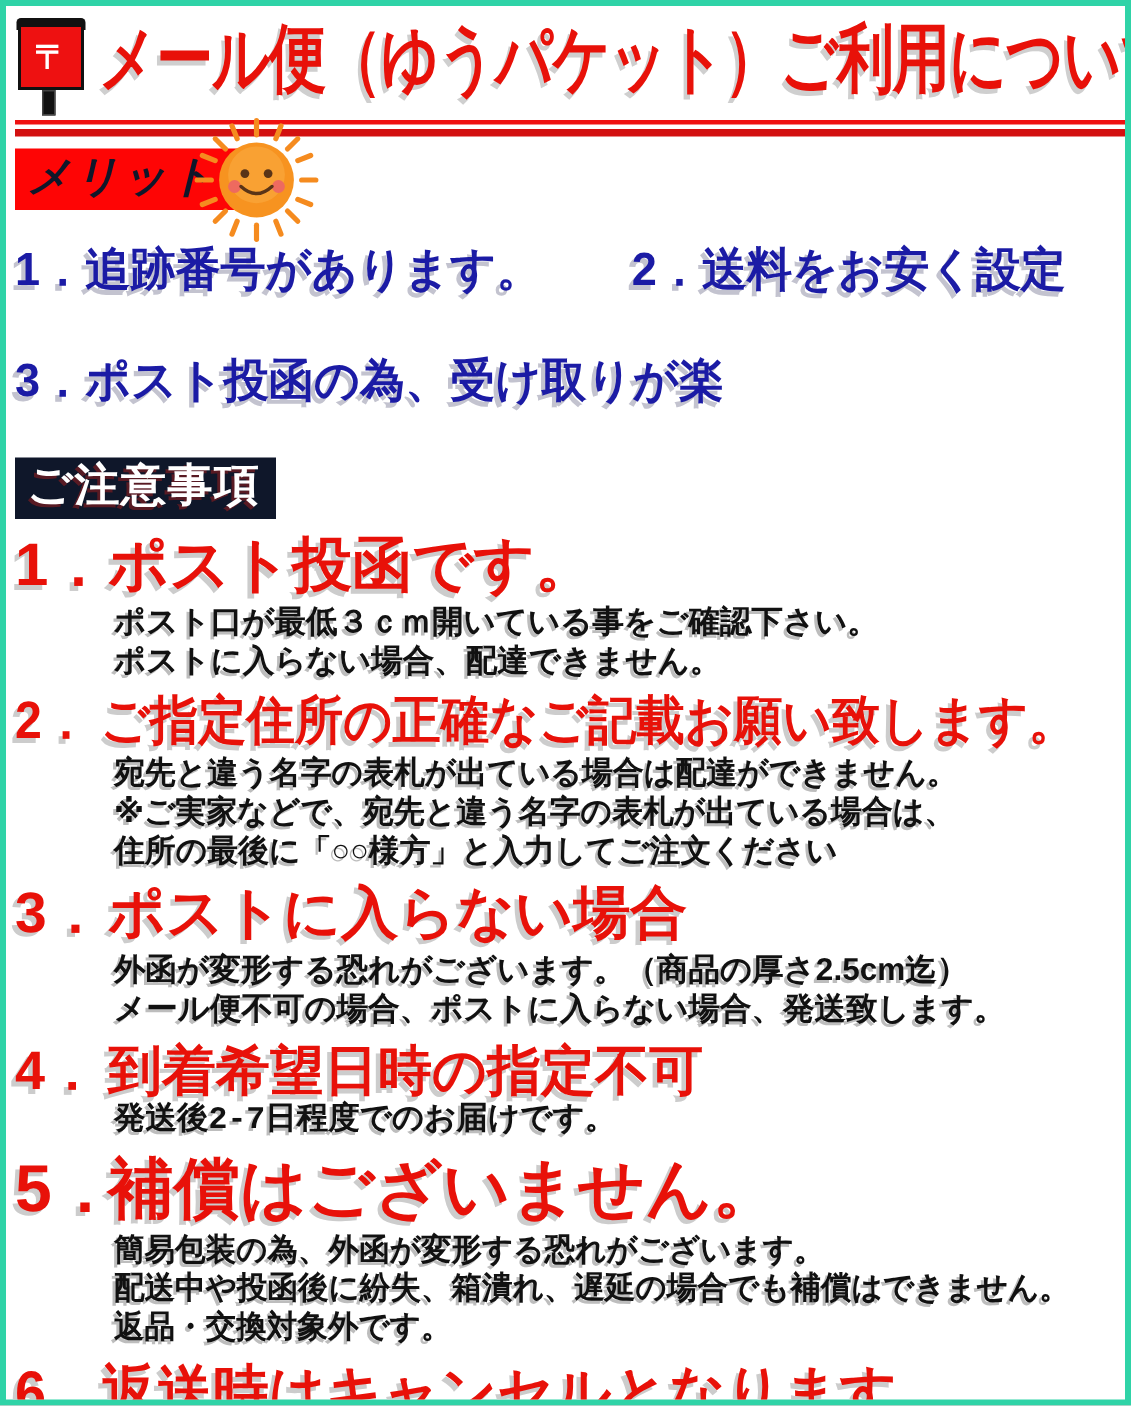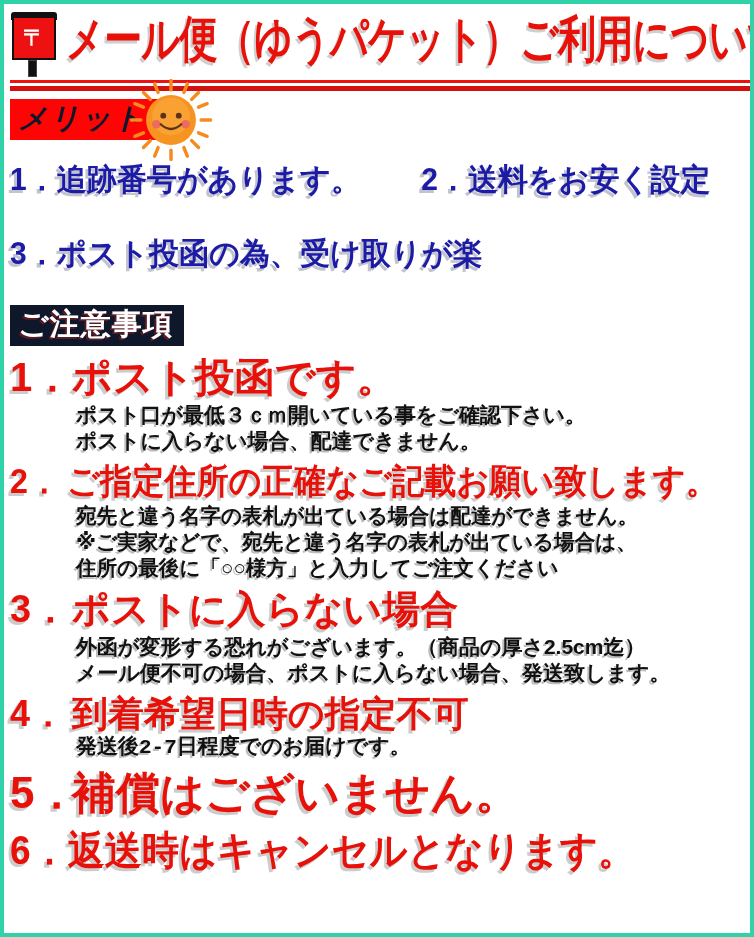--- a/index.html
+++ b/index.html
@@ -157,20 +157,25 @@
     </div>
     <div class="subs">
       <div class="sub-line">発送後2-7日程度でのお届けです。</div>
     </div>
   </div>
 
   <div class="section s5">
     <div class="sec-head">
       <span class="num">5．</span><span>補償はございません。</span>
     </div>
+    <div class="subs">
+      <div class="sub-line">簡易包装の為、外函が変形する恐れがございます。</div>
+      <div class="sub-line">配送中や投函後に紛失、箱潰れ、遅延の場合でも補償はできません。</div>
+      <div class="sub-line">返品・交換対象外です。</div>
+    </div>
   </div>
 
   <div class="section s6">
     <div class="sec-head">
       <span class="num">6．</span><span>返送時はキャンセルとなります。</span>
     </div>
 
   </div>
 
 </div>

